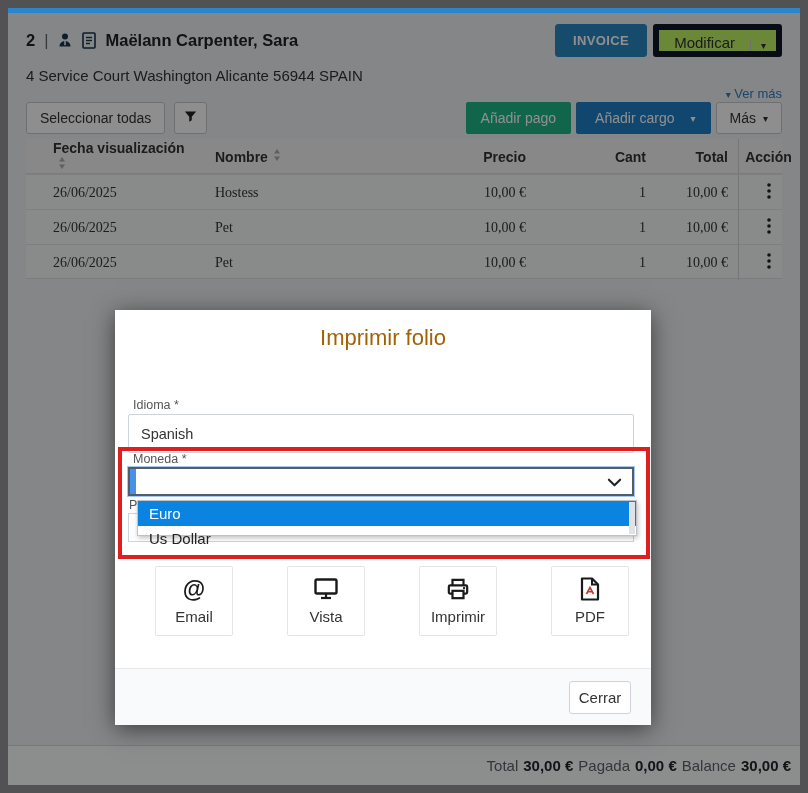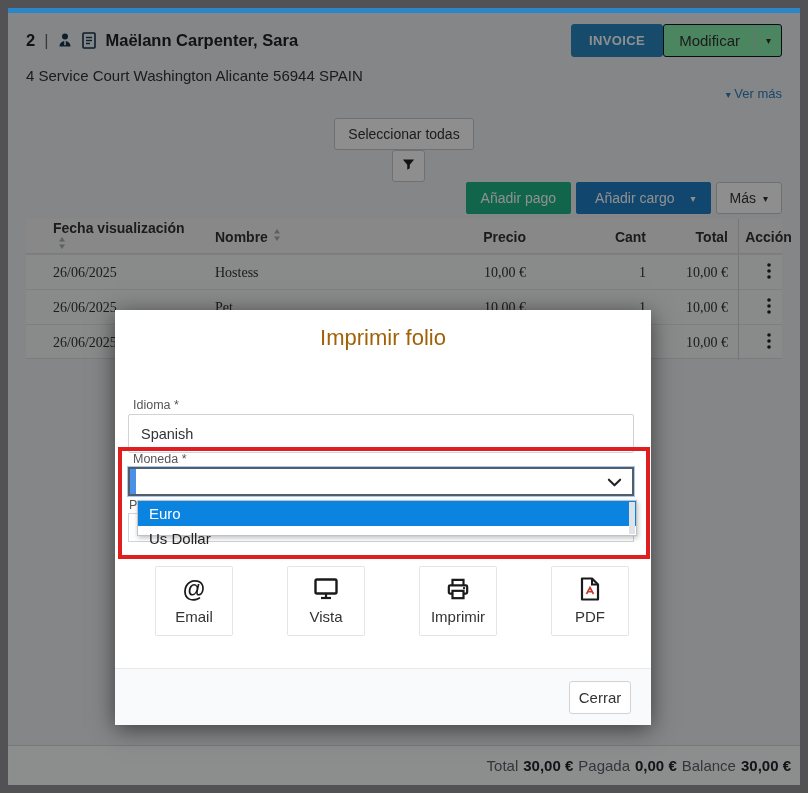--- a/index.html
+++ b/index.html
@@ -15,32 +15,32 @@
   .card {
     position:absolute; left:8px; top:8px; width:792px; height:777px;
     background:#edeff1;
     border-top:5px solid #2a86c8;
   }
   .card-inner { padding:0 10px; }
   .title-row { display:flex; align-items:center; height:34px; margin-top:10px; }
   .title-left { display:flex; align-items:center; gap:9px; font-size:16.5px; font-weight:bold; color:#222; padding-left:8px; }
   .pipe { color:#666; font-weight:400; }
   .hicon { display:inline-flex; align-items:center; }
-  .title-right { margin-left:auto; display:flex; align-items:center; padding-right:8px; }
+  .title-right { margin-left:auto; display:flex; align-items:center; gap:6px; padding-right:8px; }
   .btn { display:inline-flex; align-items:center; justify-content:center; cursor:pointer; font-family:inherit; }
   .btn-invoice { background:#2a86c0; color:#fff; font-weight:bold; font-size:13px; letter-spacing:.4px; height:33px; padding:0 17px; border-radius:3px; border:1px solid #2a86c0; }
-  .split { display:flex; height:33px; border:1px solid #0f172a; border-radius:3px; background:#86efac; overflow:hidden; }
+  .split { display:flex; height:33px; border:6px solid #0f172a; border-radius:3px; background:#bef264; overflow:hidden;align-items:flex-end; }
   .split-main { padding:0 15px; font-size:15px; color:#333; display:flex; align-items:center; }
   .split-caret { width:26px; border-left:1px solid #c6c8ca; display:flex; align-items:center; justify-content:center; font-size:10px; color:#333; }
   .addr-row { font-size:15px; color:#333; padding-left:8px; margin-top:10px; }
   .vermas-row { text-align:right; margin-top:0; padding-right:8px; }
   .vermas { color:#2f7cc0; font-size:13px; text-decoration:none; cursor:pointer; }
   .vermas .caret { font-size:10px; }
   
-  .toolbar { display:flex; align-items:center; margin-top:16px; padding:0 8px;flex-direction:column; }
+  .toolbar { display:flex; align-items:flex-end; padding:0 8px; }
   .btn-light { background:#fdfdfd; border:1px solid #c6c8ca; border-radius:3px; height:32px; font-size:14px; color:#333; padding:0 13px; }
   .btn-filter { width:33px; padding:0; margin-left:9px; }
   .toolbar-right { margin-left:auto; display:flex; gap:5px; }
   .btn-green { background:#1db586; border:1px solid #1db586; color:#fff; font-size:14px; height:32px; padding:0 14px; border-radius:2px; }
   .btn-blue { background:#1f7fc4; border:1px solid #1f7fc4; color:#fff; font-size:14px; height:32px; padding:0 14px 0 18px; border-radius:2px; gap:16px; }
   .btn-blue .caret, .btn-more .caret { font-size:10px; }
   .btn-more { gap:7px; }
   
   .tbl { margin-top:5px; padding:0 8px; }
   .tr { display:grid; grid-template-columns:170px 235px 105px 120px 82px 60px; align-items:center; height:35px; background:#f5f6f7; }

